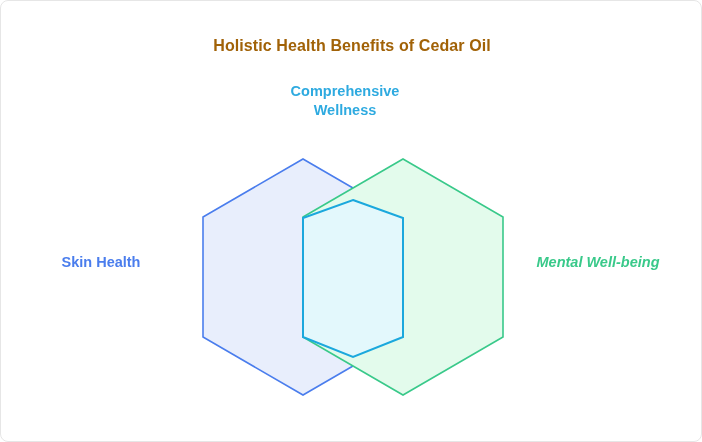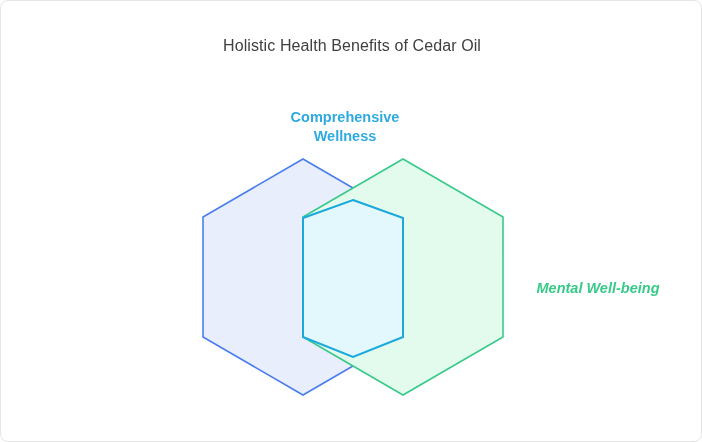--- a/index.html
+++ b/index.html
@@ -23,32 +23,31 @@
     box-sizing: border-box;
     overflow: hidden;
   }
   #diagram-title {
     position: absolute;
     left: 0;
     top: 36px;
     width: 702px;
     text-align: center;
     font-size: 16px;
-    font-weight: 400;
-    color: #404040;
+    font-weight: 700;
+    color: #a16207;
     letter-spacing: 0.1px;
   }
   .set-label {
     position: absolute;
     font-size: 14.5px;
     font-weight: bold;
     line-height: 19px;
     white-space: pre-line;
     text-align: center;
-    margin-top: 26px;
   }
   #label-top {
     left: 244px;
     top: 81px;
     width: 200px;
     color: #2eaae0;
   }
   #label-left {
     left: 20px;
     top: 252px;
@@ -82,16 +81,17 @@
     <polygon fill="#e8eefc" stroke="#4a7ded" stroke-width="1.6" points="302,158 402,216 402,336 302,394 202,336 202,216"></polygon>
 
     <polygon fill="#e3fbec" stroke="#39c98a" stroke-width="1.6" points="402,158 502,216 502,336 402,394 302,336 302,216"></polygon>
 
     <polygon fill="#e3f7fd" fill-opacity="0.92" stroke="#1ba8dd" stroke-width="2" points="352,199 402,217 402,336 352,356 302,336 302,217"></polygon>
   </svg>
 
   <div class="set-label" id="label-top">Comprehensive
 Wellness</div>
 
+  <div class="set-label" id="label-left">Skin Health</div>
 
   <div class="set-label" id="label-right">Mental Well-being</div>
 
 </div>
 
 </body></html>

